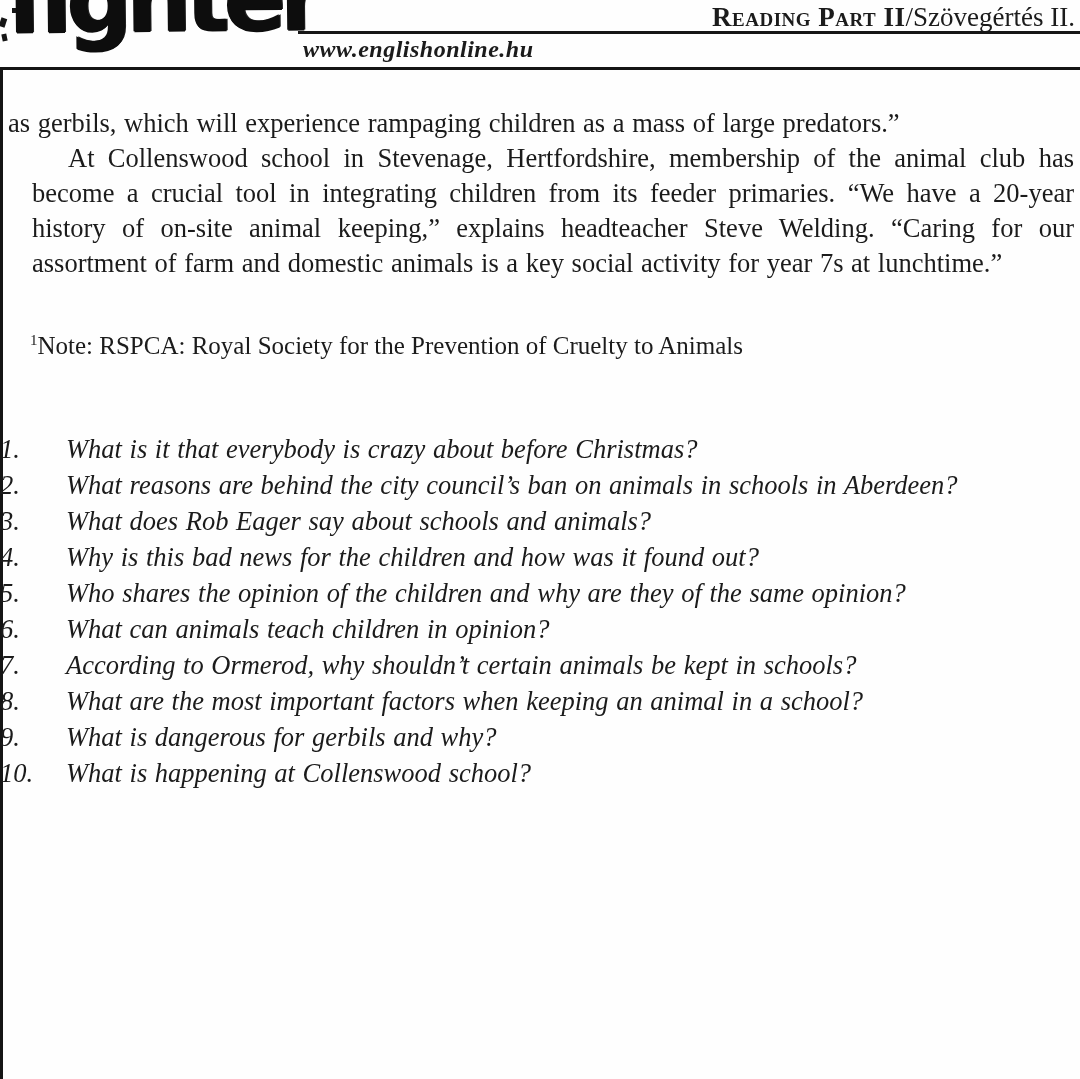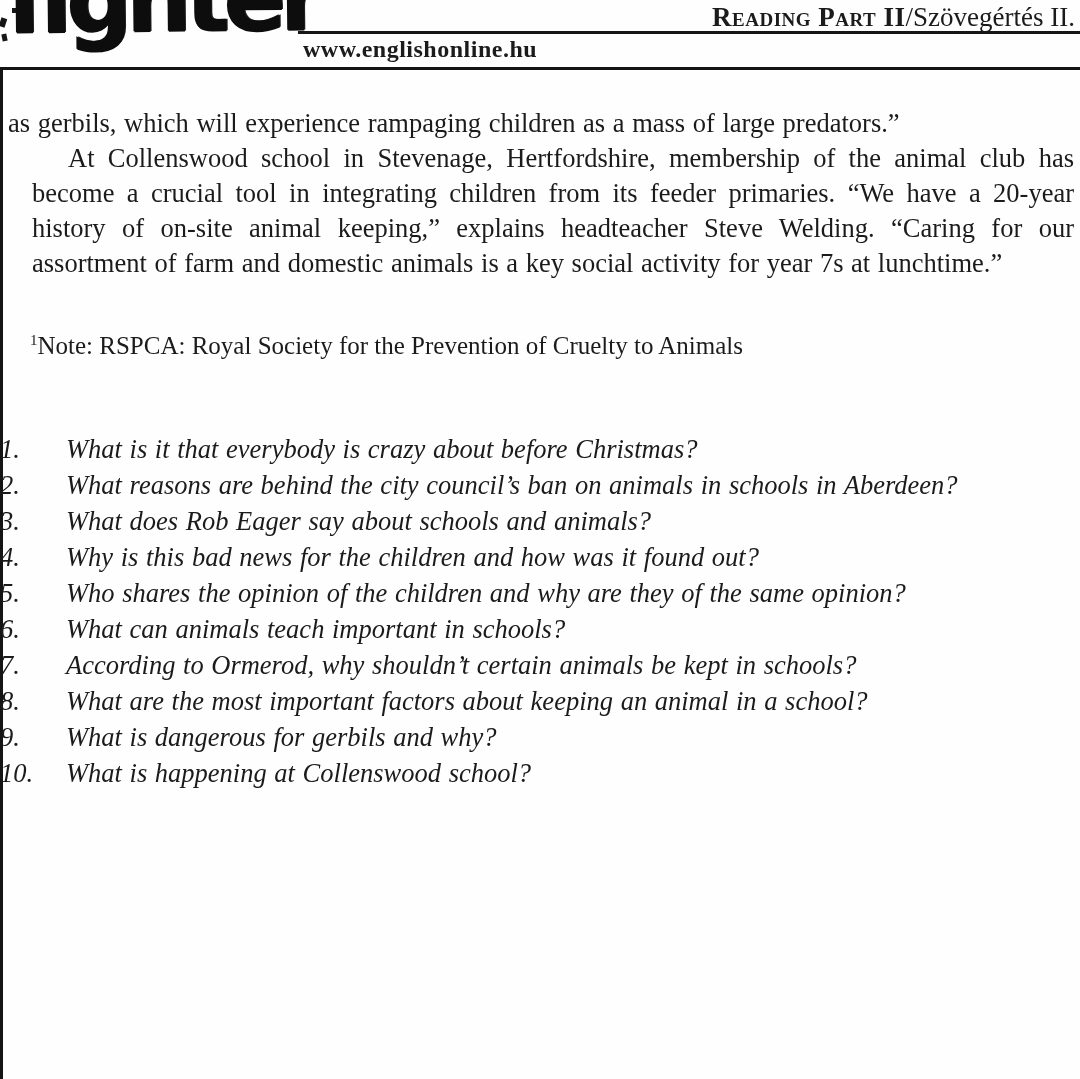--- a/index.html
+++ b/index.html
@@ -70,20 +70,21 @@
     height: 3px;
     background: #161616;
   }
 
   .website {
     position: absolute;
     top: 36px;
     left: 303px;
     font-size: 24px;
     font-weight: bold;
+    font-style: italic;
     letter-spacing: 0.5px;
   }
 
   
   .box-top-border {
     position: absolute;
     top: 67px;
     left: 0;
     width: 1080px;
     height: 3px;
@@ -188,21 +189,21 @@
     <div class="note">
       <sup>1</sup><span>Note: RSPCA: Royal Society for the Prevention of Cruelty to Animals</span>
     </div>
 
     <ol class="questions">
       <li><span class="qnum">1.</span><span>What is it that everybody is crazy about before Christmas?</span></li>
       <li><span class="qnum">2.</span><span>What reasons are behind the city council’s ban on animals in schools in Aberdeen?</span></li>
       <li><span class="qnum">3.</span><span>What does Rob Eager say about schools and animals?</span></li>
       <li><span class="qnum">4.</span><span>Why is this bad news for the children and how was it found out?</span></li>
       <li><span class="qnum">5.</span><span>Who shares the opinion of the children and why are they of the same opinion?</span></li>
-      <li><span class="qnum">6.</span><span>What can animals teach important in schools?</span></li>
+      <li><span class="qnum">6.</span><span>What can animals teach children in opinion?</span></li>
       <li><span class="qnum">7.</span><span>According to Ormerod, why shouldn’t certain animals be kept in schools?</span></li>
-      <li><span class="qnum">8.</span><span>What are the most important factors about keeping an animal in a school?</span></li>
+      <li><span class="qnum">8.</span><span>What are the most important factors when keeping an animal in a school?</span></li>
       <li><span class="qnum">9.</span><span>What is dangerous for gerbils and why?</span></li>
       <li><span class="qnum">10.</span><span>What is happening at Collenswood school?</span></li>
     </ol>
 
   </div>
 </div>
 
 </body></html>

